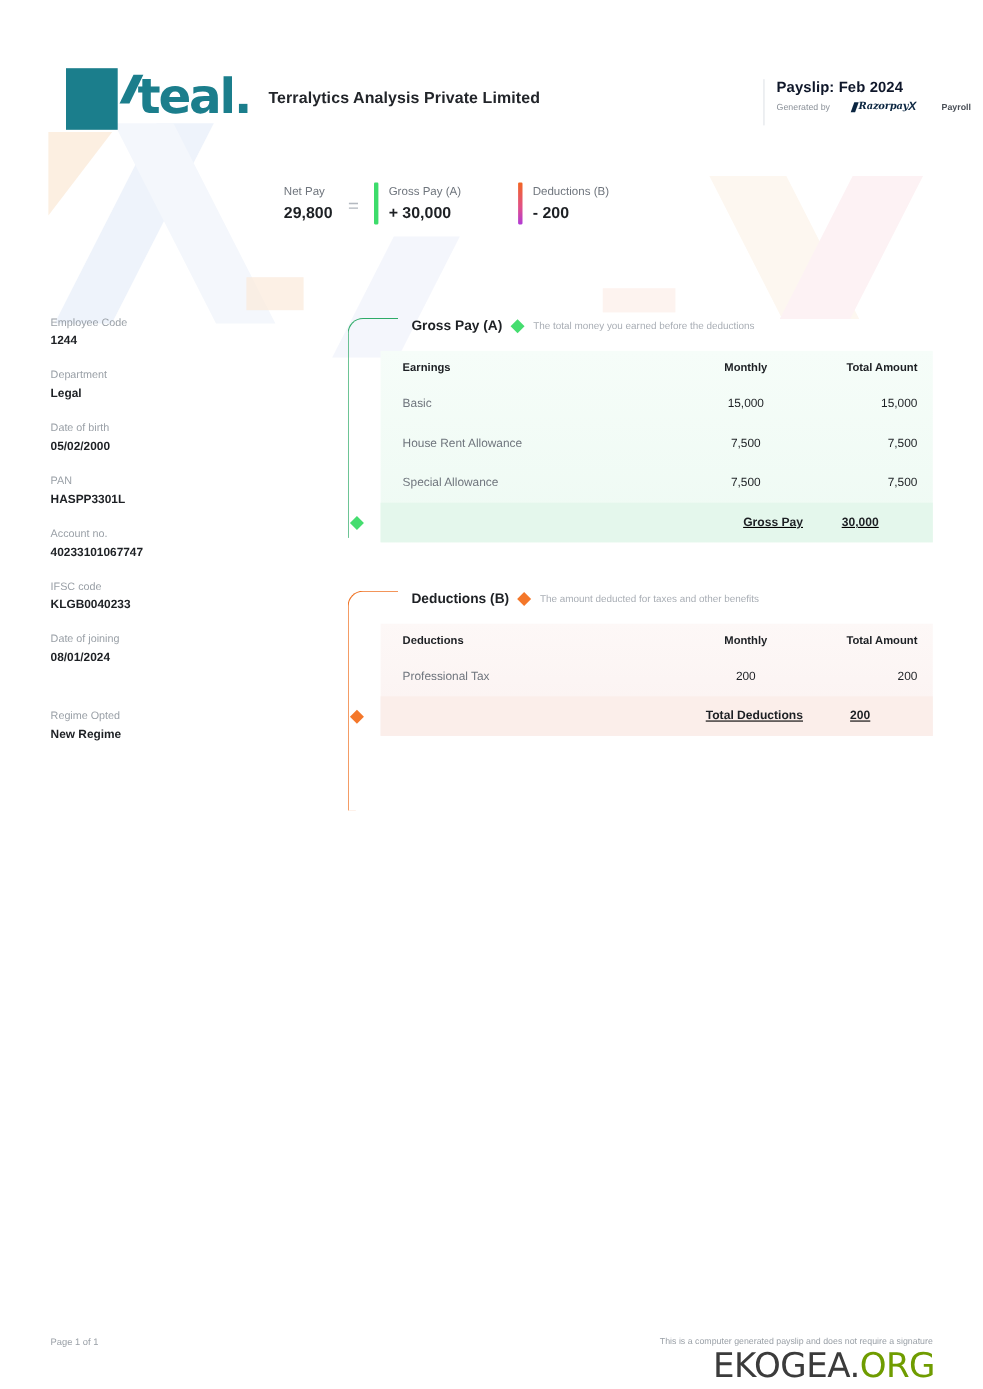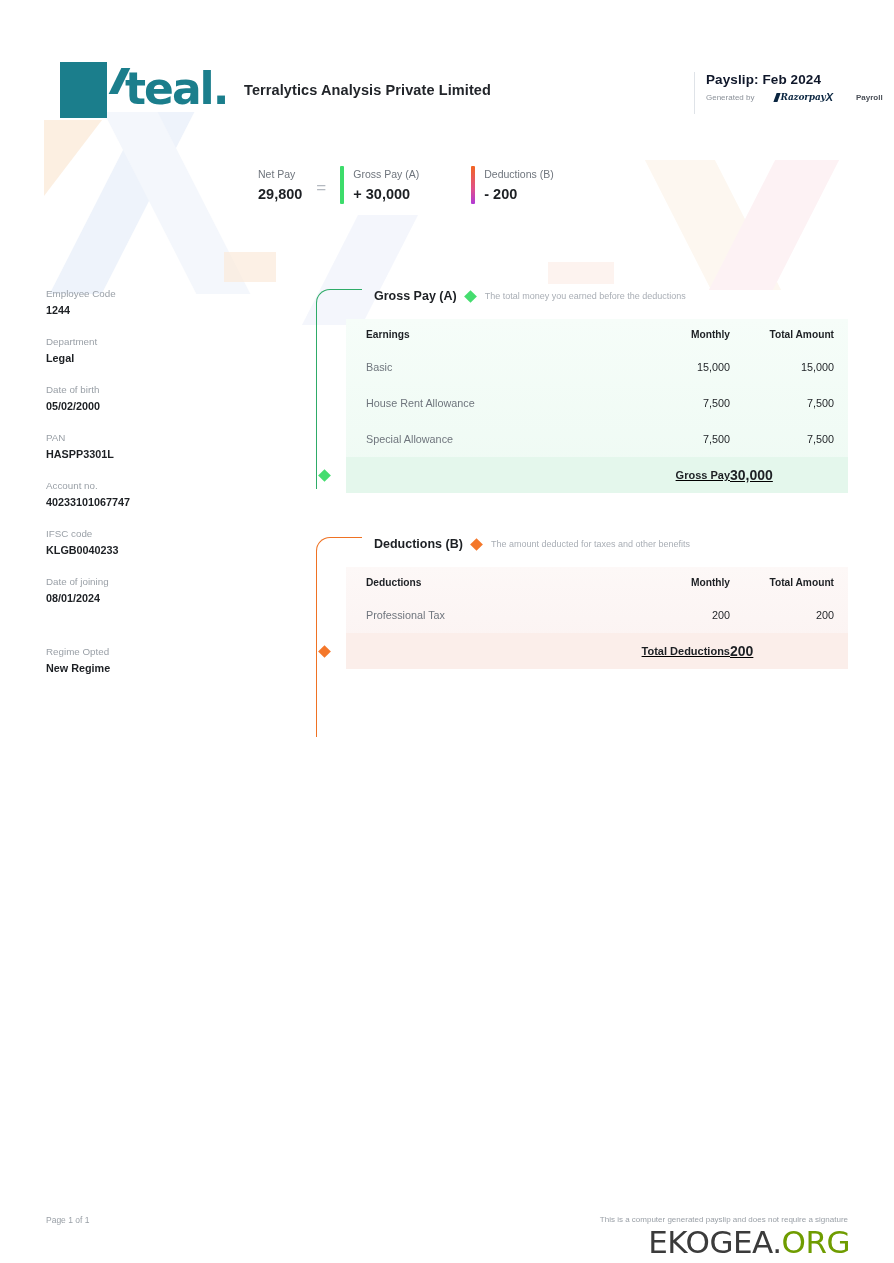--- a/index.html
+++ b/index.html
@@ -118,30 +118,30 @@
   .diamond.green { background:#45dd6f; }
   .diamond.orange { background:#f4772a; }
   .sec-note { margin-left:10px; font-size:9px; color:#a9aeb5; }
 
   .table { position:relative; margin-left:30px; width:502px; margin-top:10px; }
   .table-bg-green { background: linear-gradient(180deg,#f6fdf9 0%, #eefaf3 100%); }
   .table-bg-red { background: linear-gradient(180deg,#fdf8f7 0%, #fbf2f1 100%); }
   .row { display:flex; align-items:center; height:36px; padding:0 14px 0 20px; }
   .row-head { height:30px; }
   .c-name { flex:1; }
-  .c-monthly { width:104px; text-align:right; }
+  .c-monthly { width:104px; text-align:center; }
   .c-total { width:104px; text-align:right; }
   .th { font-size:10.2px; font-weight:700; color:#1d2024; }
   .td { font-size:10.8px; color:#6f757d; }
   .td-num { font-size:10.8px; color:#1d2024; }
   .row-total { height:36px;text-decoration:underline; }
   .row-total.green { background:#e4f7ec; }
   .row-total.red { background:#fbeeea; }
   .tot-label { font-size:11px; font-weight:700; color:#1d2024; text-align:right; flex:1; padding-right:0; }
-  .tot-val { width:104px; text-align:left; font-size:14px; font-weight:700; color:#1d2024; }
+  .tot-val { width:104px; text-align:center; font-size:11px; font-weight:700; color:#1d2024; }
   .tip-diamond { position:absolute; left:-26px; width:9px; height:9px; transform:rotate(45deg); }
   .tip-diamond.green { background:#45dd6f; }
   .tip-diamond.orange { background:#f4772a; }
 
   
   .footer { position:absolute; left:0; bottom:48px; width:894px; }
   .foot-left { position:absolute; left:46px; font-size:8.5px; color:#9aa0a7; }
   .foot-right { position:absolute; right:46px; font-size:8px; color:#9aa0a7; }
   .watermark {
     position:absolute; right:44px; bottom:4px;

